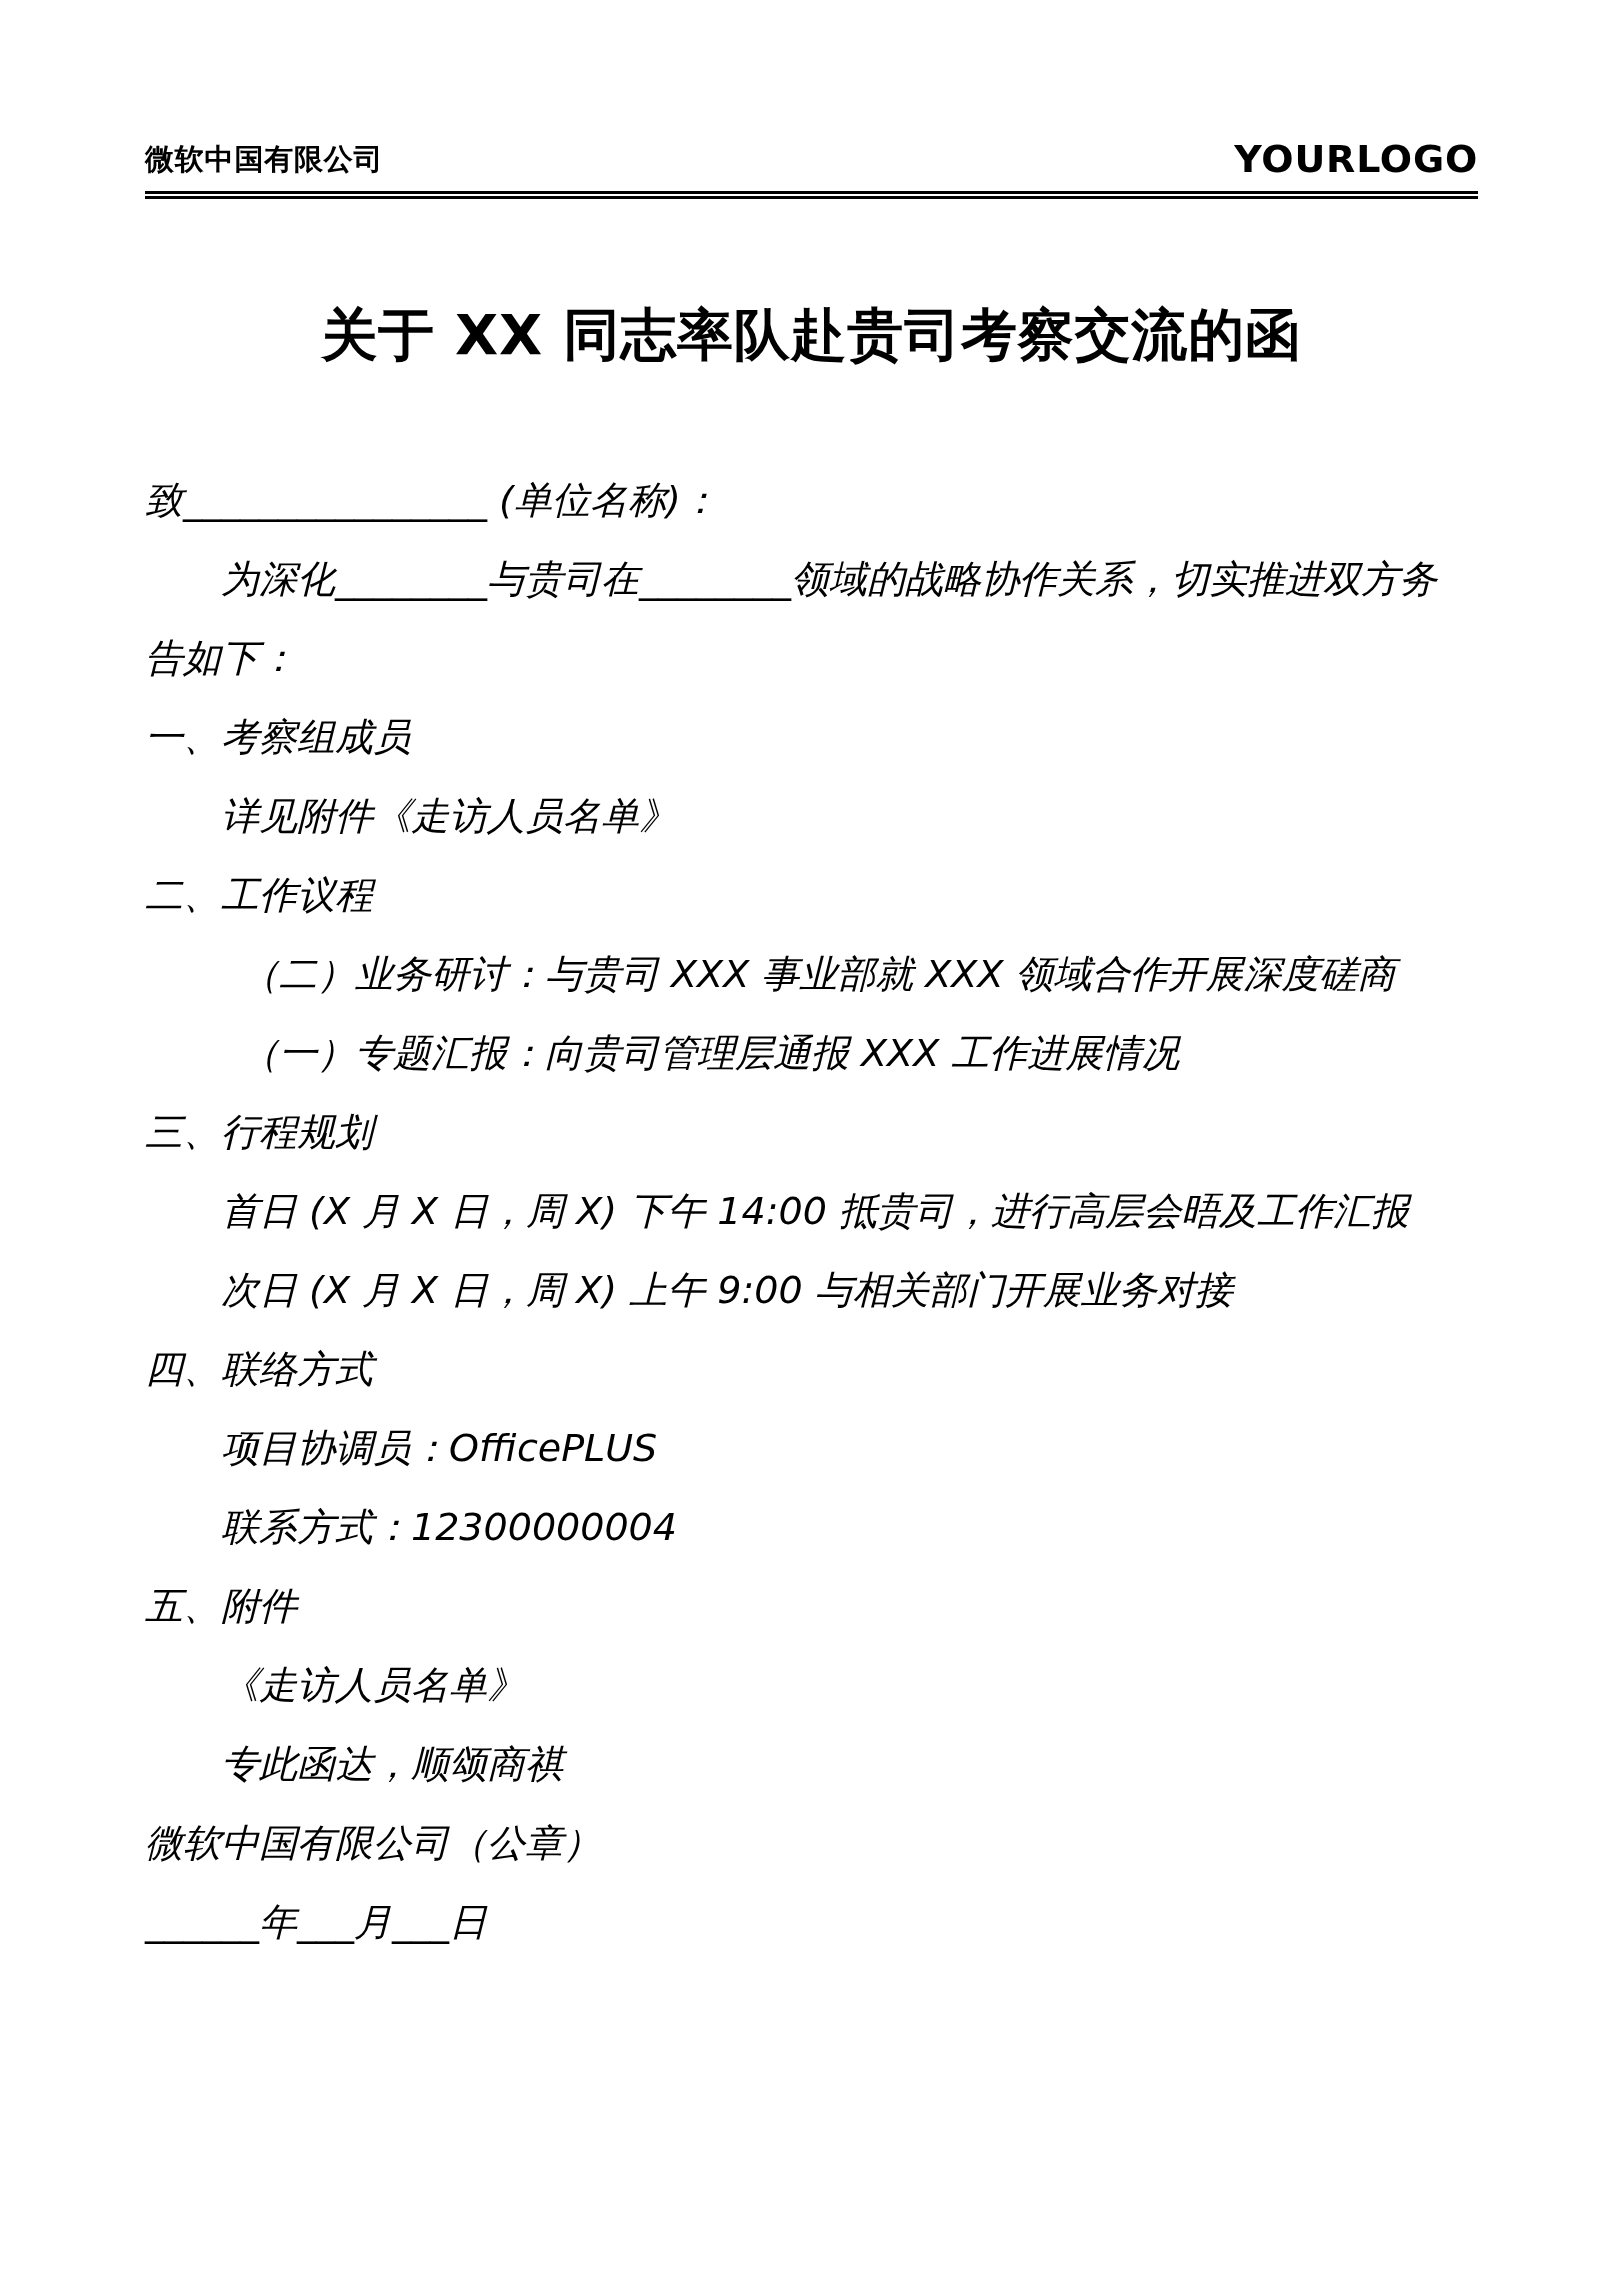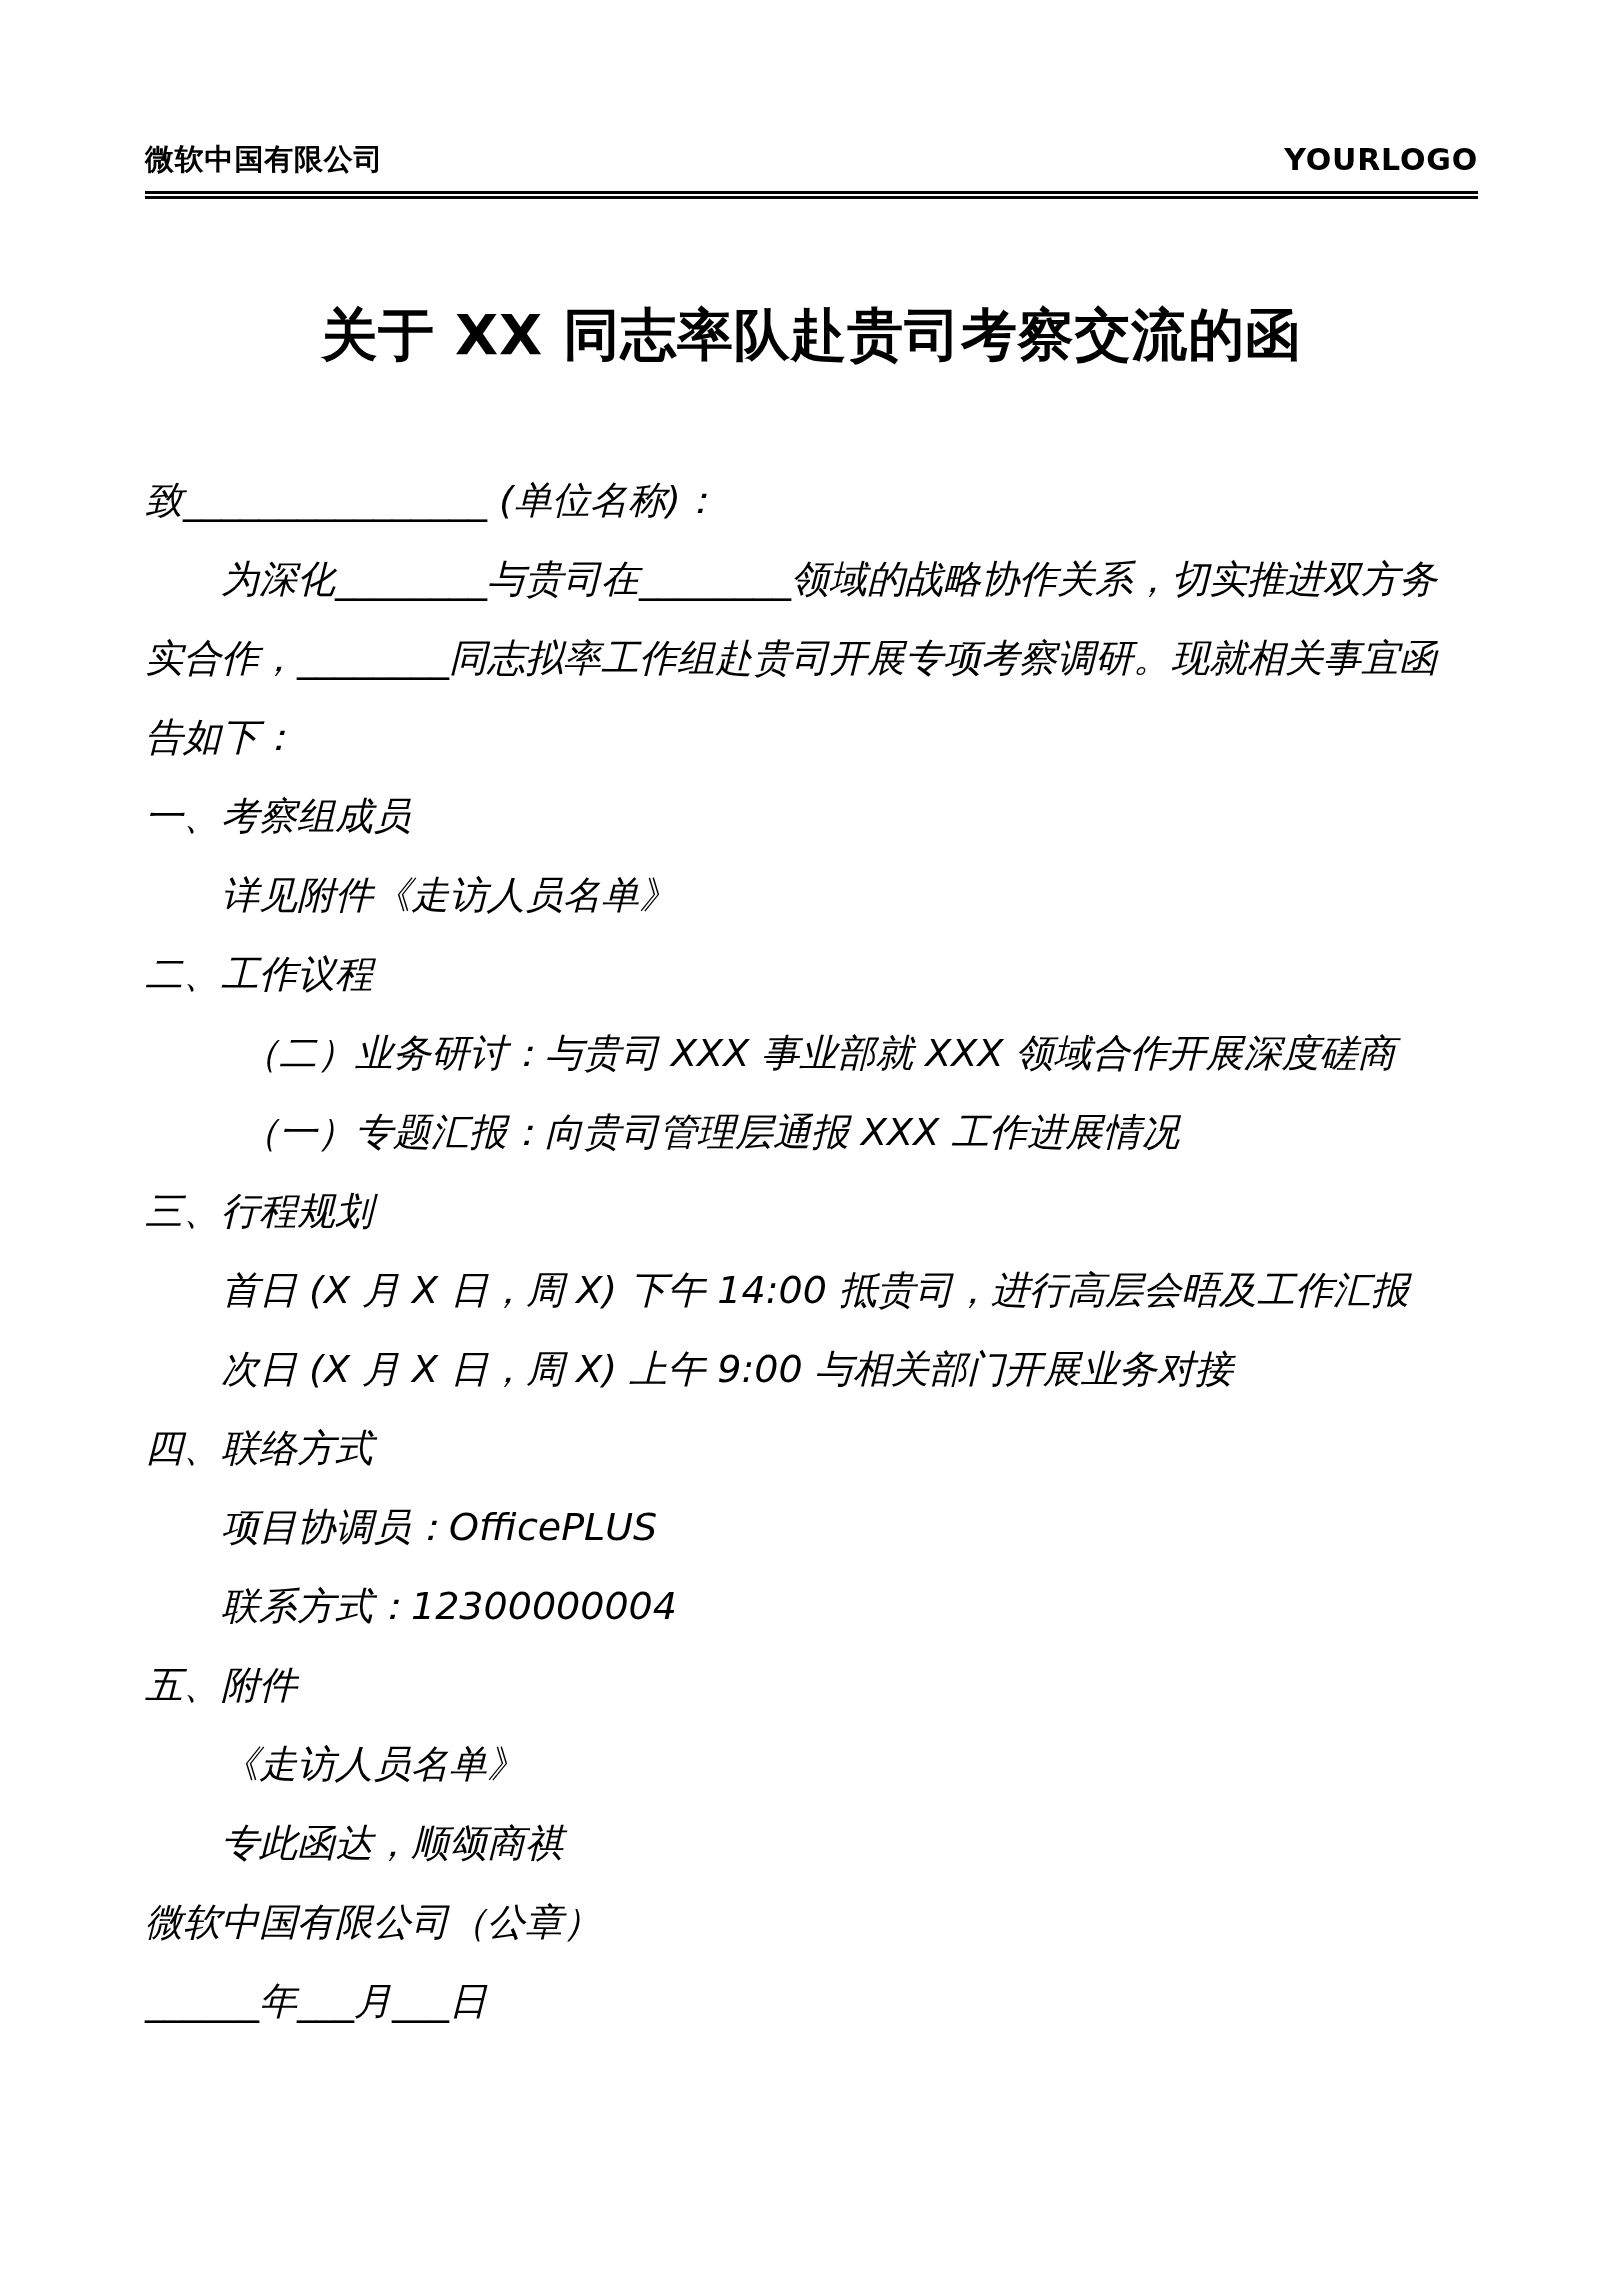--- a/index.html
+++ b/index.html
@@ -23,21 +23,21 @@
     justify-content: space-between;
     align-items: flex-end;
   }
   .header .company {
     font-size: 29px;
     font-weight: bold;
     line-height: 35px;
     letter-spacing: 0.8px;
   }
   .header .logo {
-    font-size: 30px;
+    font-size: 38px;
     font-weight: bold;
     line-height: 35px;
     letter-spacing: 0.8px;
   }
   .header-rule {
     margin: 13.5px 145px 0 145px;
     height: 2.5px;
     border-top: 3.4px solid #000000;
     border-bottom: 3.4px solid #000000;
   }
@@ -79,21 +79,20 @@
     <div class="logo">YOURLOGO</div>
   </div>
 
   <div class="header-rule"></div>
 
   <div class="doc-title">关于 XX 同志率队赴贵司考察交流的函</div>
 
   <div class="body-text">
     <div class="line">致________________ (单位名称)：</div>
     <div class="line ind-1">为深化________与贵司在________领域的战略协作关系，切实推进双方务</div>
-    <div class="line">实合作，________同志拟率工作组赴贵司开展专项考察调研。现就相关事宜函</div>
     <div class="line">告如下：</div>
     <div class="line">一、考察组成员</div>
     <div class="line ind-1">详见附件《走访人员名单》</div>
     <div class="line">二、工作议程</div>
     <div class="line ind-2">（二）业务研讨：与贵司 XXX 事业部就 XXX 领域合作开展深度磋商</div>
     <div class="line ind-2">（一）专题汇报：向贵司管理层通报 XXX 工作进展情况</div>
     <div class="line">三、行程规划</div>
     <div class="line ind-1">首日 (X 月 X 日，周 X) 下午 14:00 抵贵司，进行高层会晤及工作汇报</div>
     <div class="line ind-1">次日 (X 月 X 日，周 X) 上午 9:00 与相关部门开展业务对接</div>
     <div class="line">四、联络方式</div>

